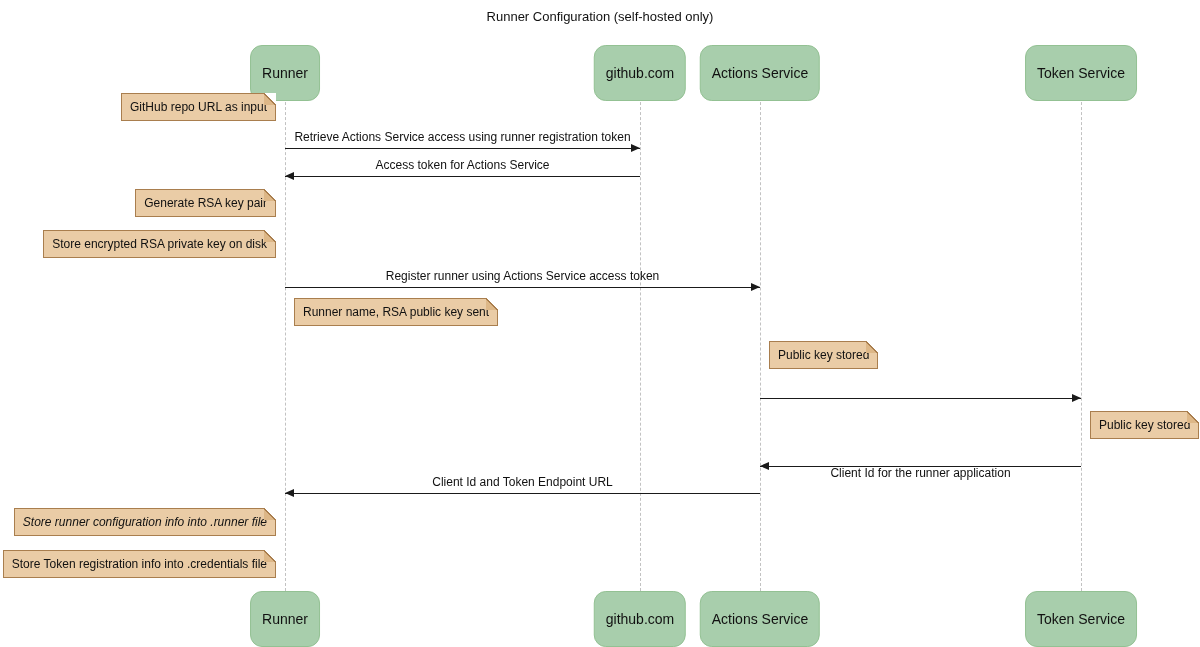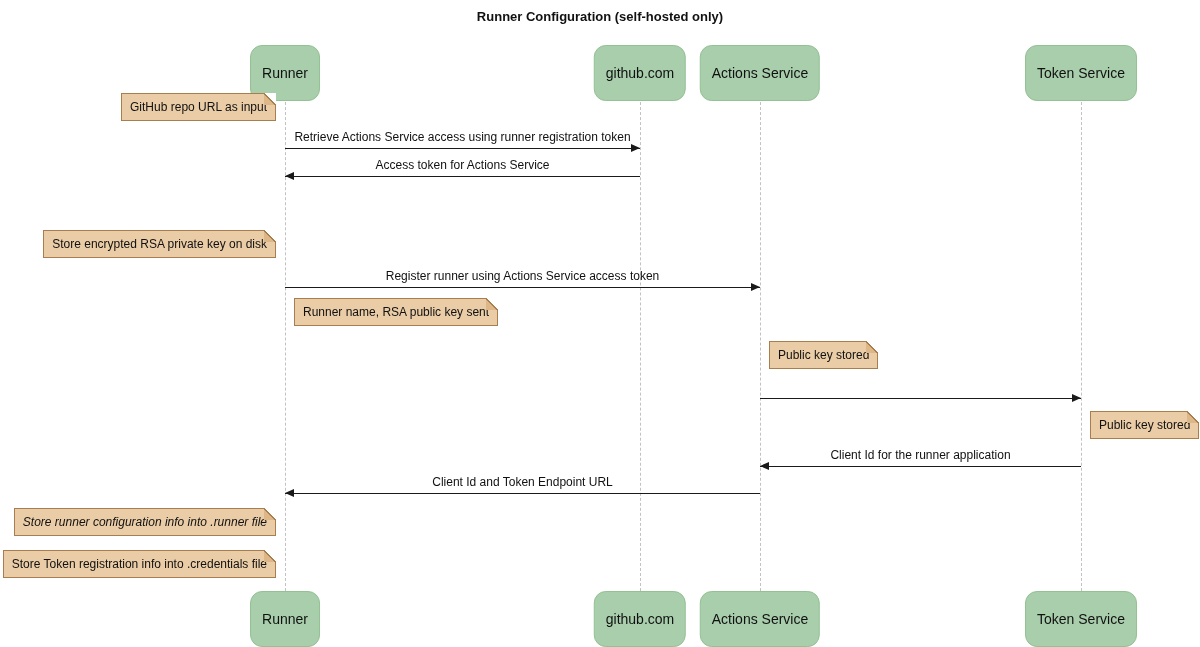--- a/index.html
+++ b/index.html
@@ -17,21 +17,21 @@
   #stage{
     position:relative;
     width:1200px;height:647px;
     background:var(--bg);
     font-family:"Liberation Sans",sans-serif;
     color:var(--text);
     overflow:hidden;
   }
   .title{
     position:absolute;left:0;right:0;top:9px;
-    text-align:center;font-weight:bold;font-size:13px;line-height:16px;
+    text-align:center;font-weight:normal;font-size:13px;line-height:16px;
   }
   .lifeline{
     position:absolute;width:0;
     border-left:1px dashed var(--lifeline);
   }
   .participant{
     position:absolute;transform:translateX(-50%);
     height:30px;line-height:30px;padding:12px 11px;
     background:var(--participant-fill);
     border:1px solid var(--participant-border);
@@ -76,36 +76,37 @@
     <div class="lifeline" style="left: 1081px; top: 77px; height: 514px;"></div>
     <div class="participant" style="left: 285px; top: 45px;">Runner</div>
     <div class="participant" style="left: 285px; top: 591px;">Runner</div>
     <div class="participant" style="left: 640px; top: 45px;">github.com</div>
     <div class="participant" style="left: 640px; top: 591px;">github.com</div>
     <div class="participant" style="left: 760px; top: 45px;">Actions Service</div>
     <div class="participant" style="left: 760px; top: 591px;">Actions Service</div>
     <div class="participant" style="left: 1081px; top: 45px;">Token Service</div>
     <div class="participant" style="left: 1081px; top: 591px;">Token Service</div>
     <div class="note" style="top: 93px; right: 924px; text-align: right;">GitHub repo URL as input</div>
+    <div class="note" style="top: 189px; right: 924px;">Generate RSA key pair</div>
     <div class="note" style="top: 230px; right: 924px;">Store encrypted RSA private key on disk</div>
     <div class="note" style="top: 298px; left: 294px;">Runner name, RSA public key sent</div>
     <div class="note" style="top: 341px; left: 769px;">Public key stored</div>
     <div class="note" style="top: 411px; left: 1090px;">Public key stored</div>
     <div class="note" style="top: 508px; right: 924px; font-style: italic;">Store runner configuration info into .runner file</div>
     <div class="note" style="top: 550px; right: 924px;">Store Token registration info into .credentials file</div>
     <div class="msg-line" style="left: 285px; top: 148px; width: 355px;"></div>
     <div class="msg-head dir-right" style="top: 144px; left: 631px;"></div>
     <div class="msg-label" style="left: 462.5px; top: 130px;">Retrieve Actions Service access using runner registration token</div>
     <div class="msg-line" style="left: 285px; top: 176px; width: 355px;"></div>
     <div class="msg-head dir-left" style="top: 172px; left: 285px;"></div>
     <div class="msg-label" style="left: 462.5px; top: 158px;">Access token for Actions Service</div>
     <div class="msg-line" style="left: 285px; top: 287px; width: 475px;"></div>
     <div class="msg-head dir-right" style="top: 283px; left: 751px;"></div>
     <div class="msg-label" style="left: 522.5px; top: 269px;">Register runner using Actions Service access token</div>
     <div class="msg-line" style="left: 760px; top: 398px; width: 321px;"></div>
     <div class="msg-head dir-right" style="top: 394px; left: 1072px;"></div>
     <div class="msg-line" style="left: 760px; top: 466px; width: 321px;"></div>
     <div class="msg-head dir-left" style="top: 462px; left: 760px;"></div>
-    <div class="msg-label" style="left: 920.5px; top: 448px; text-align: right;">Client Id for the runner application</div>
+    <div class="msg-label" style="left: 920.5px; top: 466px; text-align: right;">Client Id for the runner application</div>
     <div class="msg-line" style="left: 285px; top: 493px; width: 475px;"></div>
     <div class="msg-head dir-left" style="top: 489px; left: 285px;"></div>
     <div class="msg-label" style="left: 522.5px; top: 475px;">Client Id and Token Endpoint URL</div>
   </div>
 
 </body></html>

